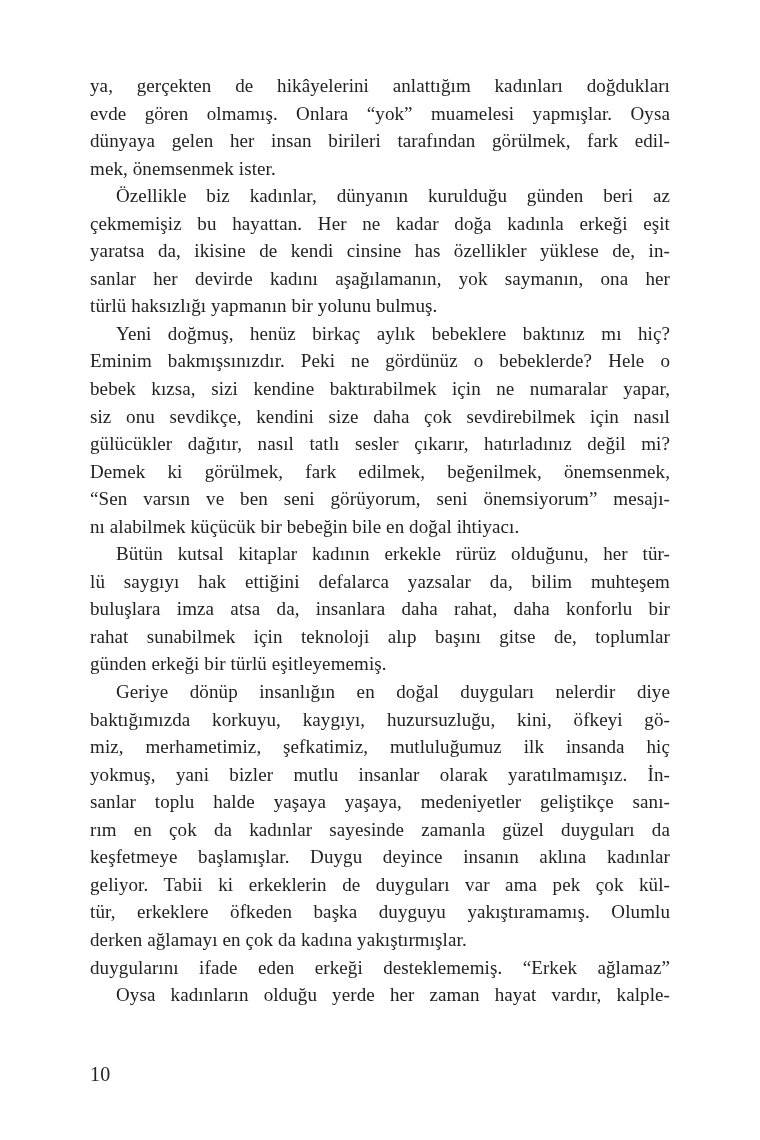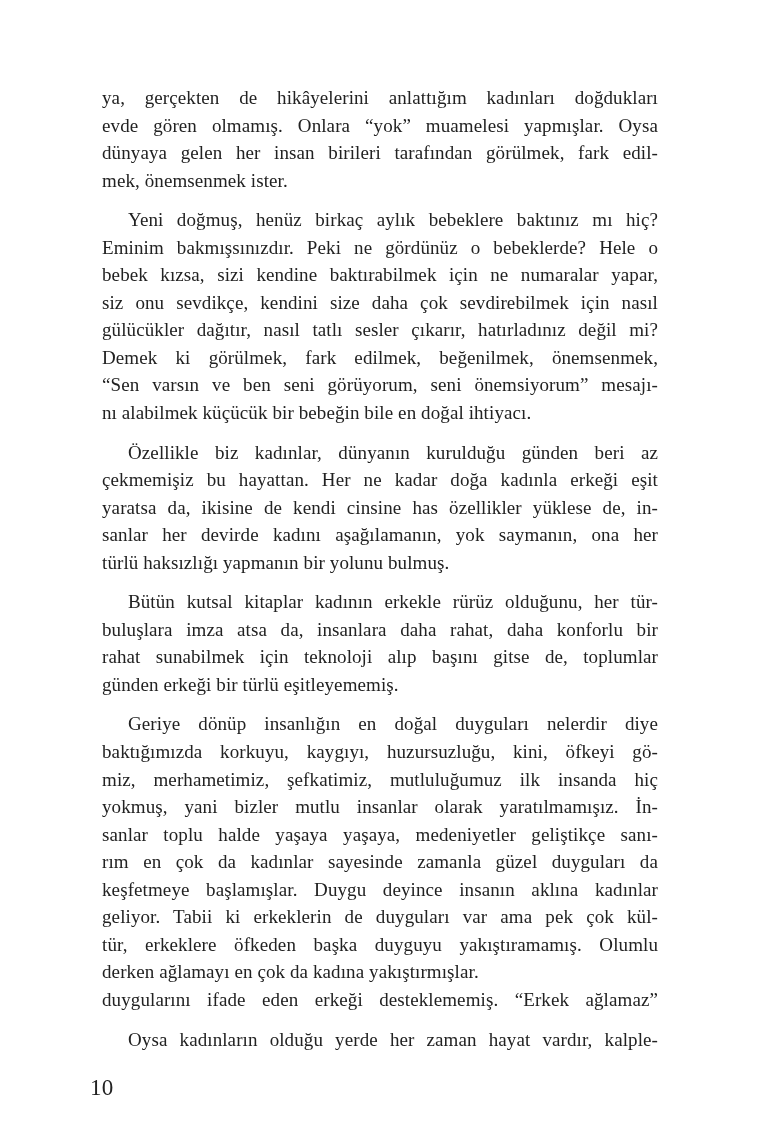--- a/index.html
+++ b/index.html
@@ -22,77 +22,77 @@
   .text-block {
     position: absolute;
     top: 72px;
     left: 90px;
     width: 580px;
     color: #222222;
     font-size: 19px;
     letter-spacing: 0.1px;
   }
 
-  .paragraph { margin: 12px; }
+  .paragraph { margin: 0; }
 
   .line {
     line-height: 27.55px;
     text-align: justify;
     text-align-last: justify;
     white-space: normal;
   }
 
   .line.last {
     text-align-last: left;
   }
 
   .paragraph.indent .line:first-child {
     padding-left: 26px;
   }
 
   .page-number {
     position: absolute;
     left: 90px;
     top: 1063px;
-    font-size: 23px;
+    font-size: 20px;
     color: #222222;
     letter-spacing: 0.2px;
-    margin-top: 12px;
   }
 </style>
 </head>
 <body>
 
 <div class="page">
   <div class="text-block">
       <div class="paragraph">
         <div class="line">ya, gerçekten de hikâyelerini anlattığım kadınları doğdukları</div>
         <div class="line">evde gören olmamış. Onlara “yok” muamelesi yapmışlar. Oysa</div>
         <div class="line">dünyaya gelen her insan birileri tarafından görülmek, fark edil-</div>
         <div class="line last">mek, önemsenmek ister.</div>
       </div>
       <div class="paragraph indent">
+        <div class="line">Özellikle biz kadınlar, dünyanın kurulduğu günden beri az</div>
+        <div class="line">çekmemişiz bu hayattan. Her ne kadar doğa kadınla erkeği eşit</div>
+        <div class="line">yaratsa da, ikisine de kendi cinsine has özellikler yüklese de, in-</div>
+        <div class="line">sanlar her devirde kadını aşağılamanın, yok saymanın, ona her</div>
+        <div class="line last">türlü haksızlığı yapmanın bir yolunu bulmuş.</div>
+      </div>
+      <div class="paragraph indent">
         <div class="line">Yeni doğmuş, henüz birkaç aylık bebeklere baktınız mı hiç?</div>
         <div class="line">Eminim bakmışsınızdır. Peki ne gördünüz o bebeklerde? Hele o</div>
         <div class="line">bebek kızsa, sizi kendine baktırabilmek için ne numaralar yapar,</div>
         <div class="line">siz onu sevdikçe, kendini size daha çok sevdirebilmek için nasıl</div>
         <div class="line">gülücükler dağıtır, nasıl tatlı sesler çıkarır, hatırladınız değil mi?</div>
         <div class="line">Demek ki görülmek, fark edilmek, beğenilmek, önemsenmek,</div>
         <div class="line">“Sen varsın ve ben seni görüyorum, seni önemsiyorum” mesajı-</div>
         <div class="line last">nı alabilmek küçücük bir bebeğin bile en doğal ihtiyacı.</div>
       </div>
       <div class="paragraph indent">
-        <div class="line">Özellikle biz kadınlar, dünyanın kurulduğu günden beri az</div>
-        <div class="line">çekmemişiz bu hayattan. Her ne kadar doğa kadınla erkeği eşit</div>
-        <div class="line">yaratsa da, ikisine de kendi cinsine has özellikler yüklese de, in-</div>
-        <div class="line">sanlar her devirde kadını aşağılamanın, yok saymanın, ona her</div>
-        <div class="line last">türlü haksızlığı yapmanın bir yolunu bulmuş.</div>
-      </div>
-      <div class="paragraph indent">
         <div class="line">Bütün kutsal kitaplar kadının erkekle rürüz olduğunu, her tür-</div>
+        <div class="line">lü saygıyı hak ettiğini defalarca yazsalar da, bilim muhteşem</div>
         <div class="line">buluşlara imza atsa da, insanlara daha rahat, daha konforlu bir</div>
         <div class="line">rahat sunabilmek için teknoloji alıp başını gitse de, toplumlar</div>
         <div class="line last">günden erkeği bir türlü eşitleyememiş.</div>
       </div>
       <div class="paragraph indent">
         <div class="line">Geriye dönüp insanlığın en doğal duyguları nelerdir diye</div>
         <div class="line">baktığımızda korkuyu, kaygıyı, huzursuzluğu, kini, öfkeyi gö-</div>
         <div class="line">miz, merhametimiz, şefkatimiz, mutluluğumuz ilk insanda hiç</div>
         <div class="line">yokmuş, yani bizler mutlu insanlar olarak yaratılmamışız. İn-</div>
         <div class="line">sanlar toplu halde yaşaya yaşaya, medeniyetler geliştikçe sanı-</div>

